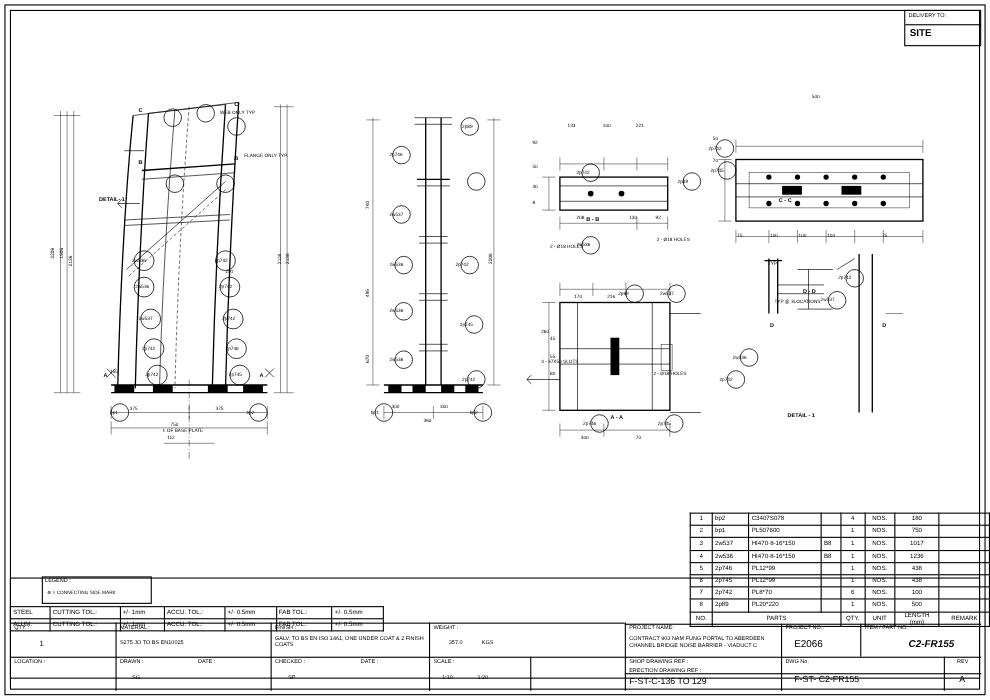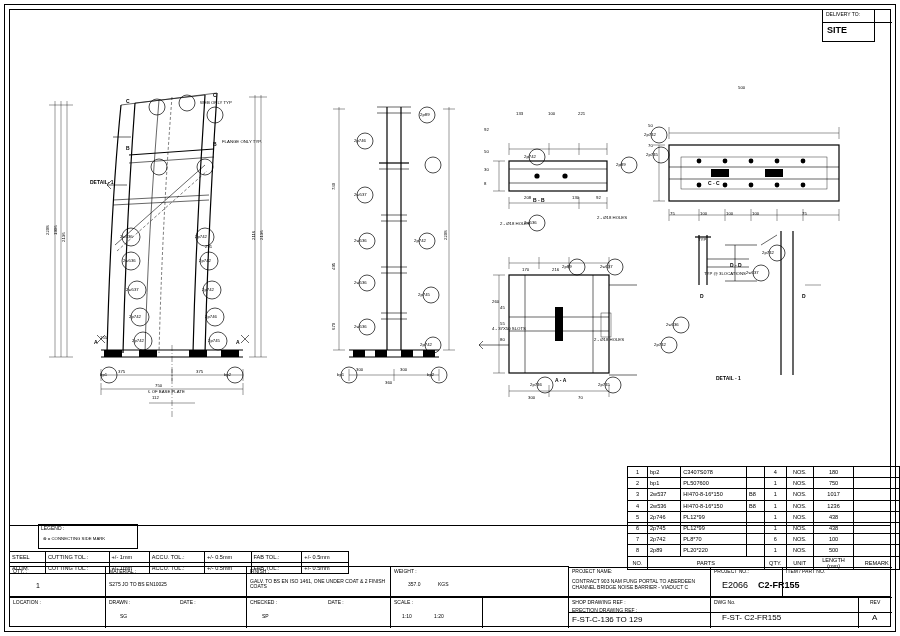--- a/index.html
+++ b/index.html
@@ -14,23 +14,23 @@
   .t7{font-size:7px;}
   .t8{font-size:8px;}
   .t9{font-size:9px;}
   .b{font-weight:bold;}
   .c{text-align:center;}
   .ln{position:absolute;background:#000;}
   .hl{height:1px;}
   .vl{width:1px;}
   svg{display:block;}
   
-  #delivery{left:822px;top:9px;width:53px;height:33px;border:1px solid #000;}
+  #delivery{left:822px;top:9px;width:70px;height:33px;border:1px solid #000;}
   
-  #tb{left:9px;top:525px;width:882px;height:72px;border:1px solid #000;}
+  #tb{left:9px;top:525px;width:882px;height:92px;border:1px solid #000;}
   table.grid{border-collapse:collapse;position:absolute;}
   table.grid td{border:1px solid #000;font-size:5.6px;padding:0 2px;height:11px;box-sizing:border-box;}
   #bom{left:627px;top:466px;}
   #bom td{height:11.2px;}
   .bal{fill:none;stroke:#000;stroke-width:.7}
   .dl{stroke:#000;stroke-width:.6;fill:none}
   .dsh{stroke:#000;stroke-width:.5;fill:none;stroke-dasharray:3 2}
   .thin{stroke:#000;stroke-width:.4;fill:none}
   .thk{stroke:#000;stroke-width:1.2;fill:none}
   .fl{fill:#000}
@@ -505,21 +505,21 @@
     <div class="t t5" style="left:318px;top:74px;">DATE :</div>
     <div class="t t5" style="left:384px;top:74px;">SCALE :</div>
     <div class="t t5" style="left:392px;top:88px;">1:10</div>
     <div class="t t5" style="left:424px;top:88px;">1:20</div>
 
     <div class="t t5" style="left:562px;top:43px;">PROJECT NAME:</div>
     <div class="t t5" style="left:562px;top:52px;width:134px;white-space:normal;line-height:1.25;">CONTRACT 903 NAM FUNG PORTAL TO ABERDEEN CHANNEL BRIDGE NOISE BARRIER - VIADUCT C</div>
     <div class="t t5" style="left:704px;top:43px;">PROJECT NO.:</div>
     <div class="t t9" style="left:712px;top:55px;">E2066</div>
     <div class="t t5" style="left:776px;top:43px;">ITEM / PART NO.</div>
-    <div class="t t9 b" style="left:748px;top:55px;">C2-FR155</div>
+    <div class="t t9 b" style="left:816px;top:55px;font-style:italic;">C2-FR155</div>
 
     <div class="t t5" style="left:562px;top:74px;">SHOP DRAWING REF :</div>
     <div class="t t5" style="left:562px;top:82px;">ERECTION DRAWING REF :</div>
     <div class="t t8" style="left:562px;top:90px;">F-ST-C-136 TO 129</div>
     <div class="t t5" style="left:704px;top:74px;">DWG No.</div>
     <div class="t t8" style="left:712px;top:88px;">F-ST- C2-FR155</div>
     <div class="t t5" style="left:860px;top:74px;">REV</div>
     <div class="t t8" style="left:862px;top:88px;">A</div>
   </div>
 

